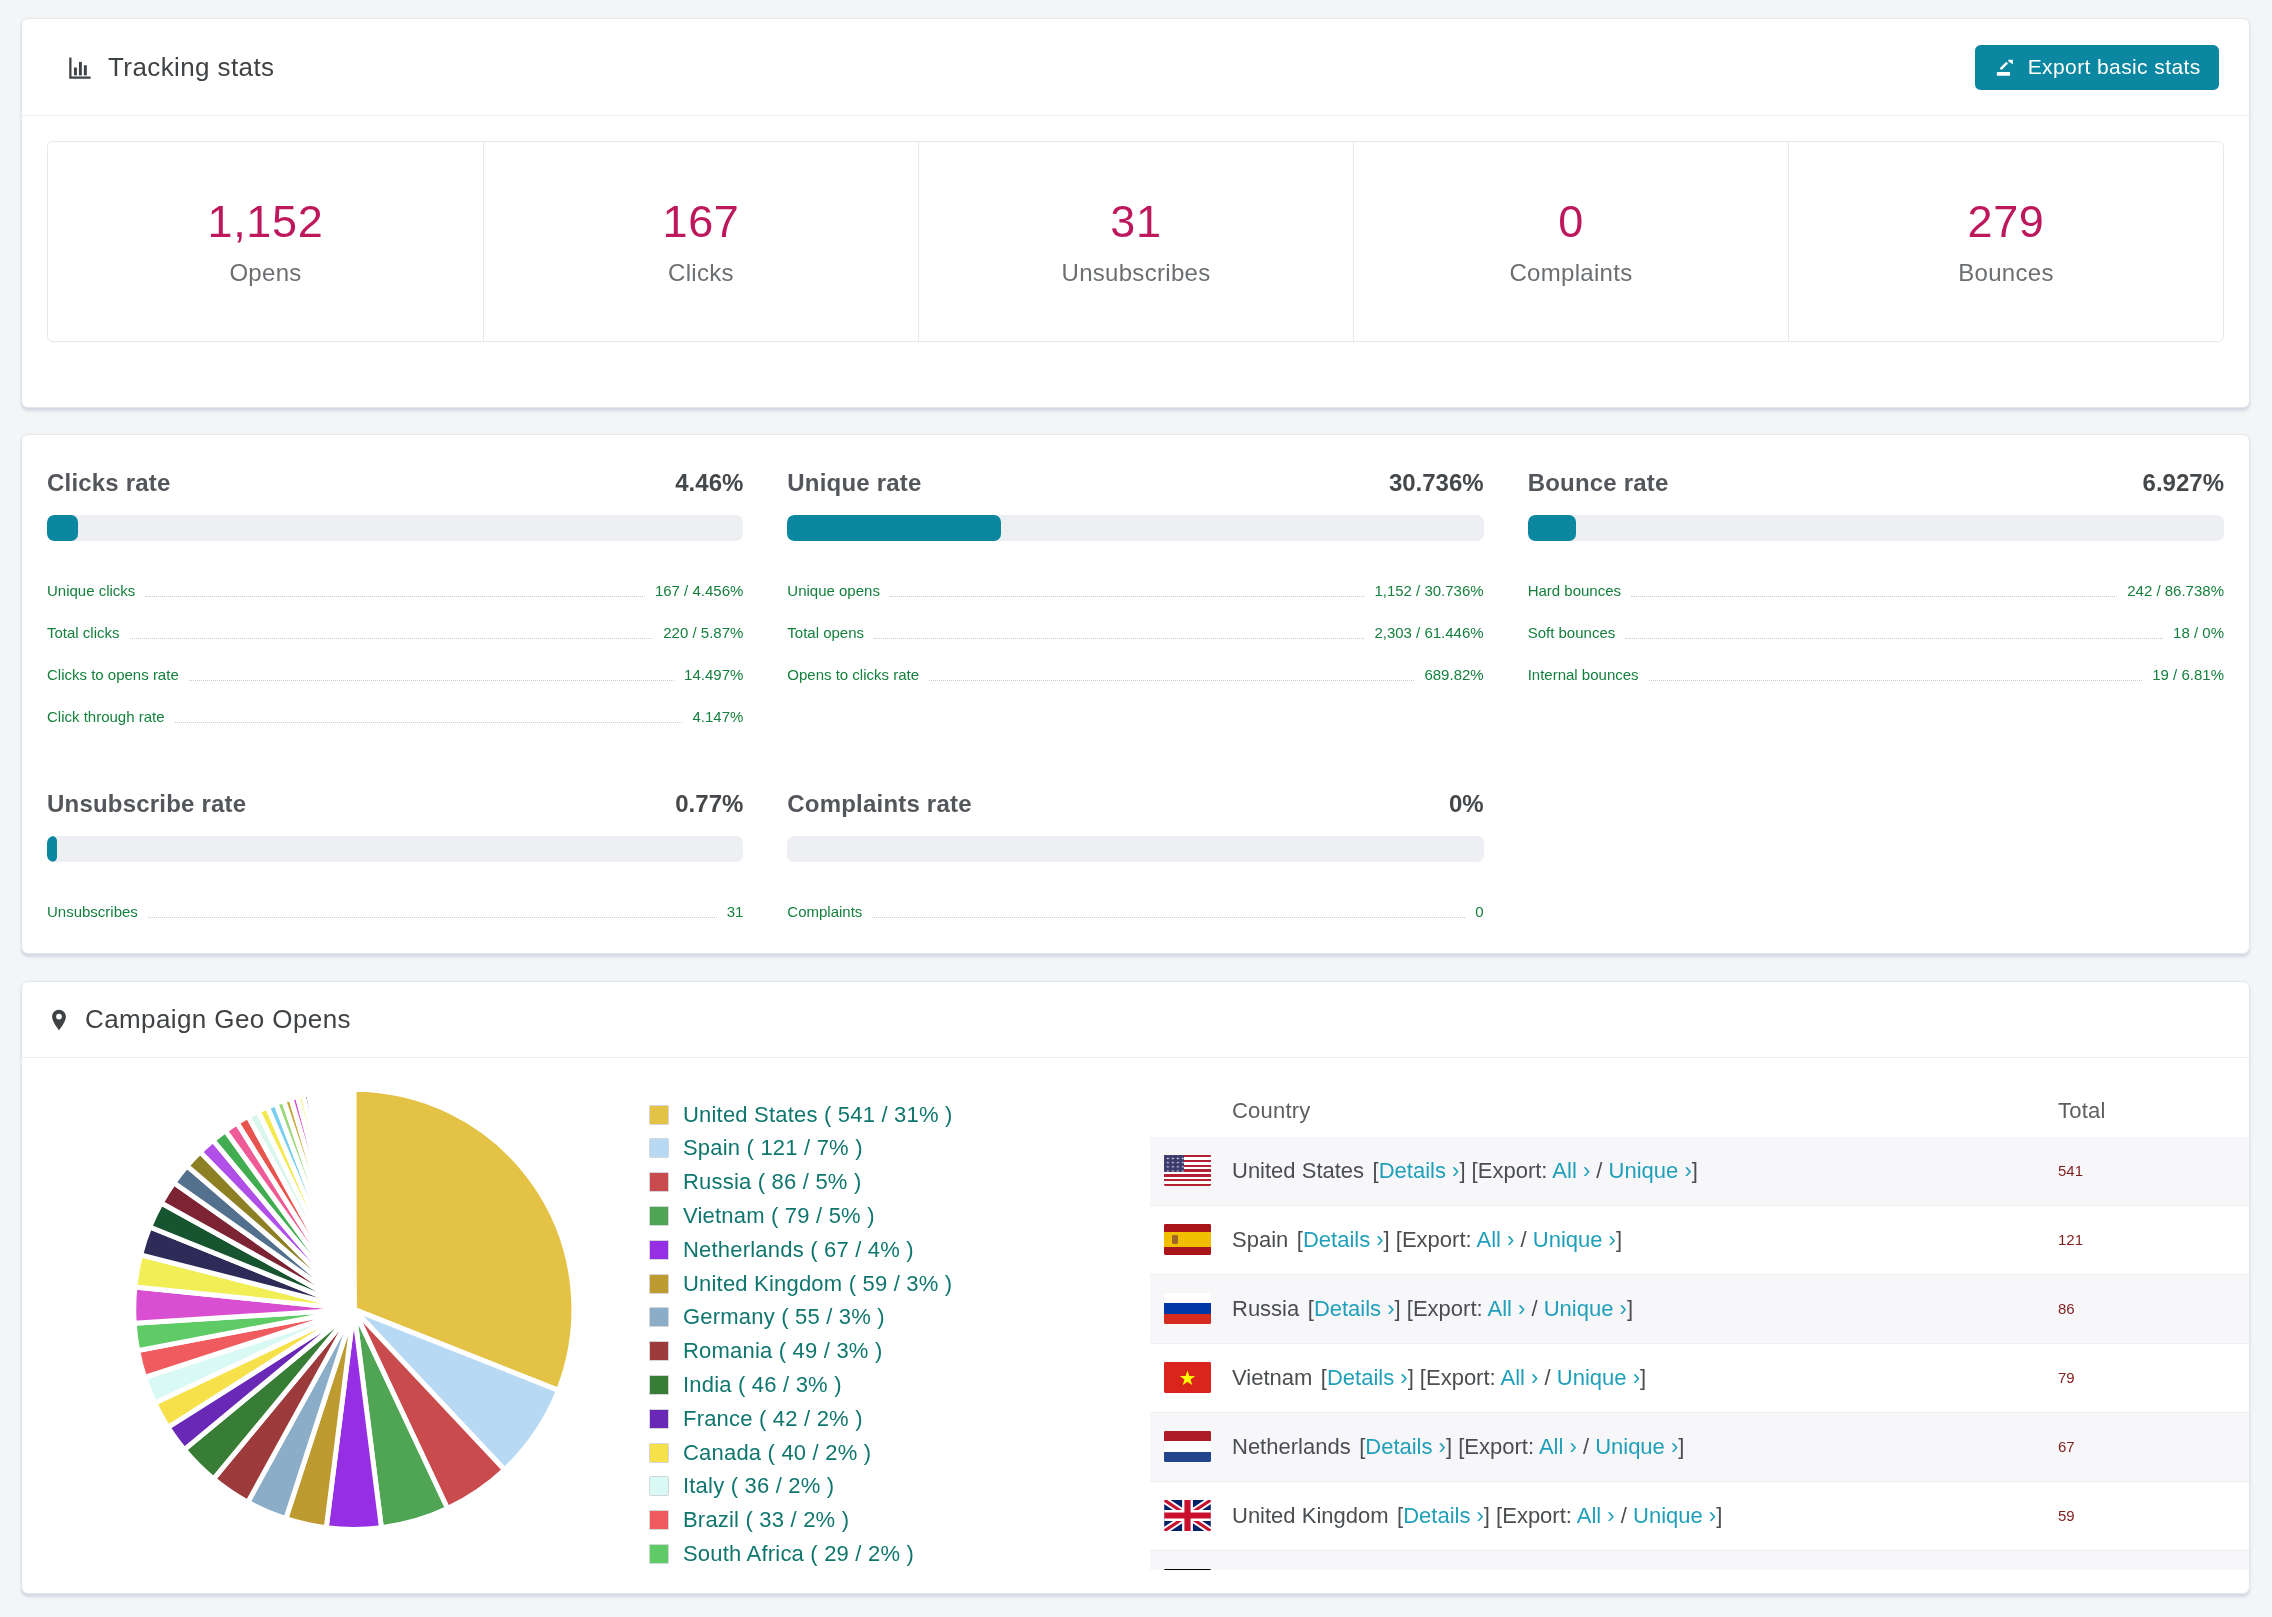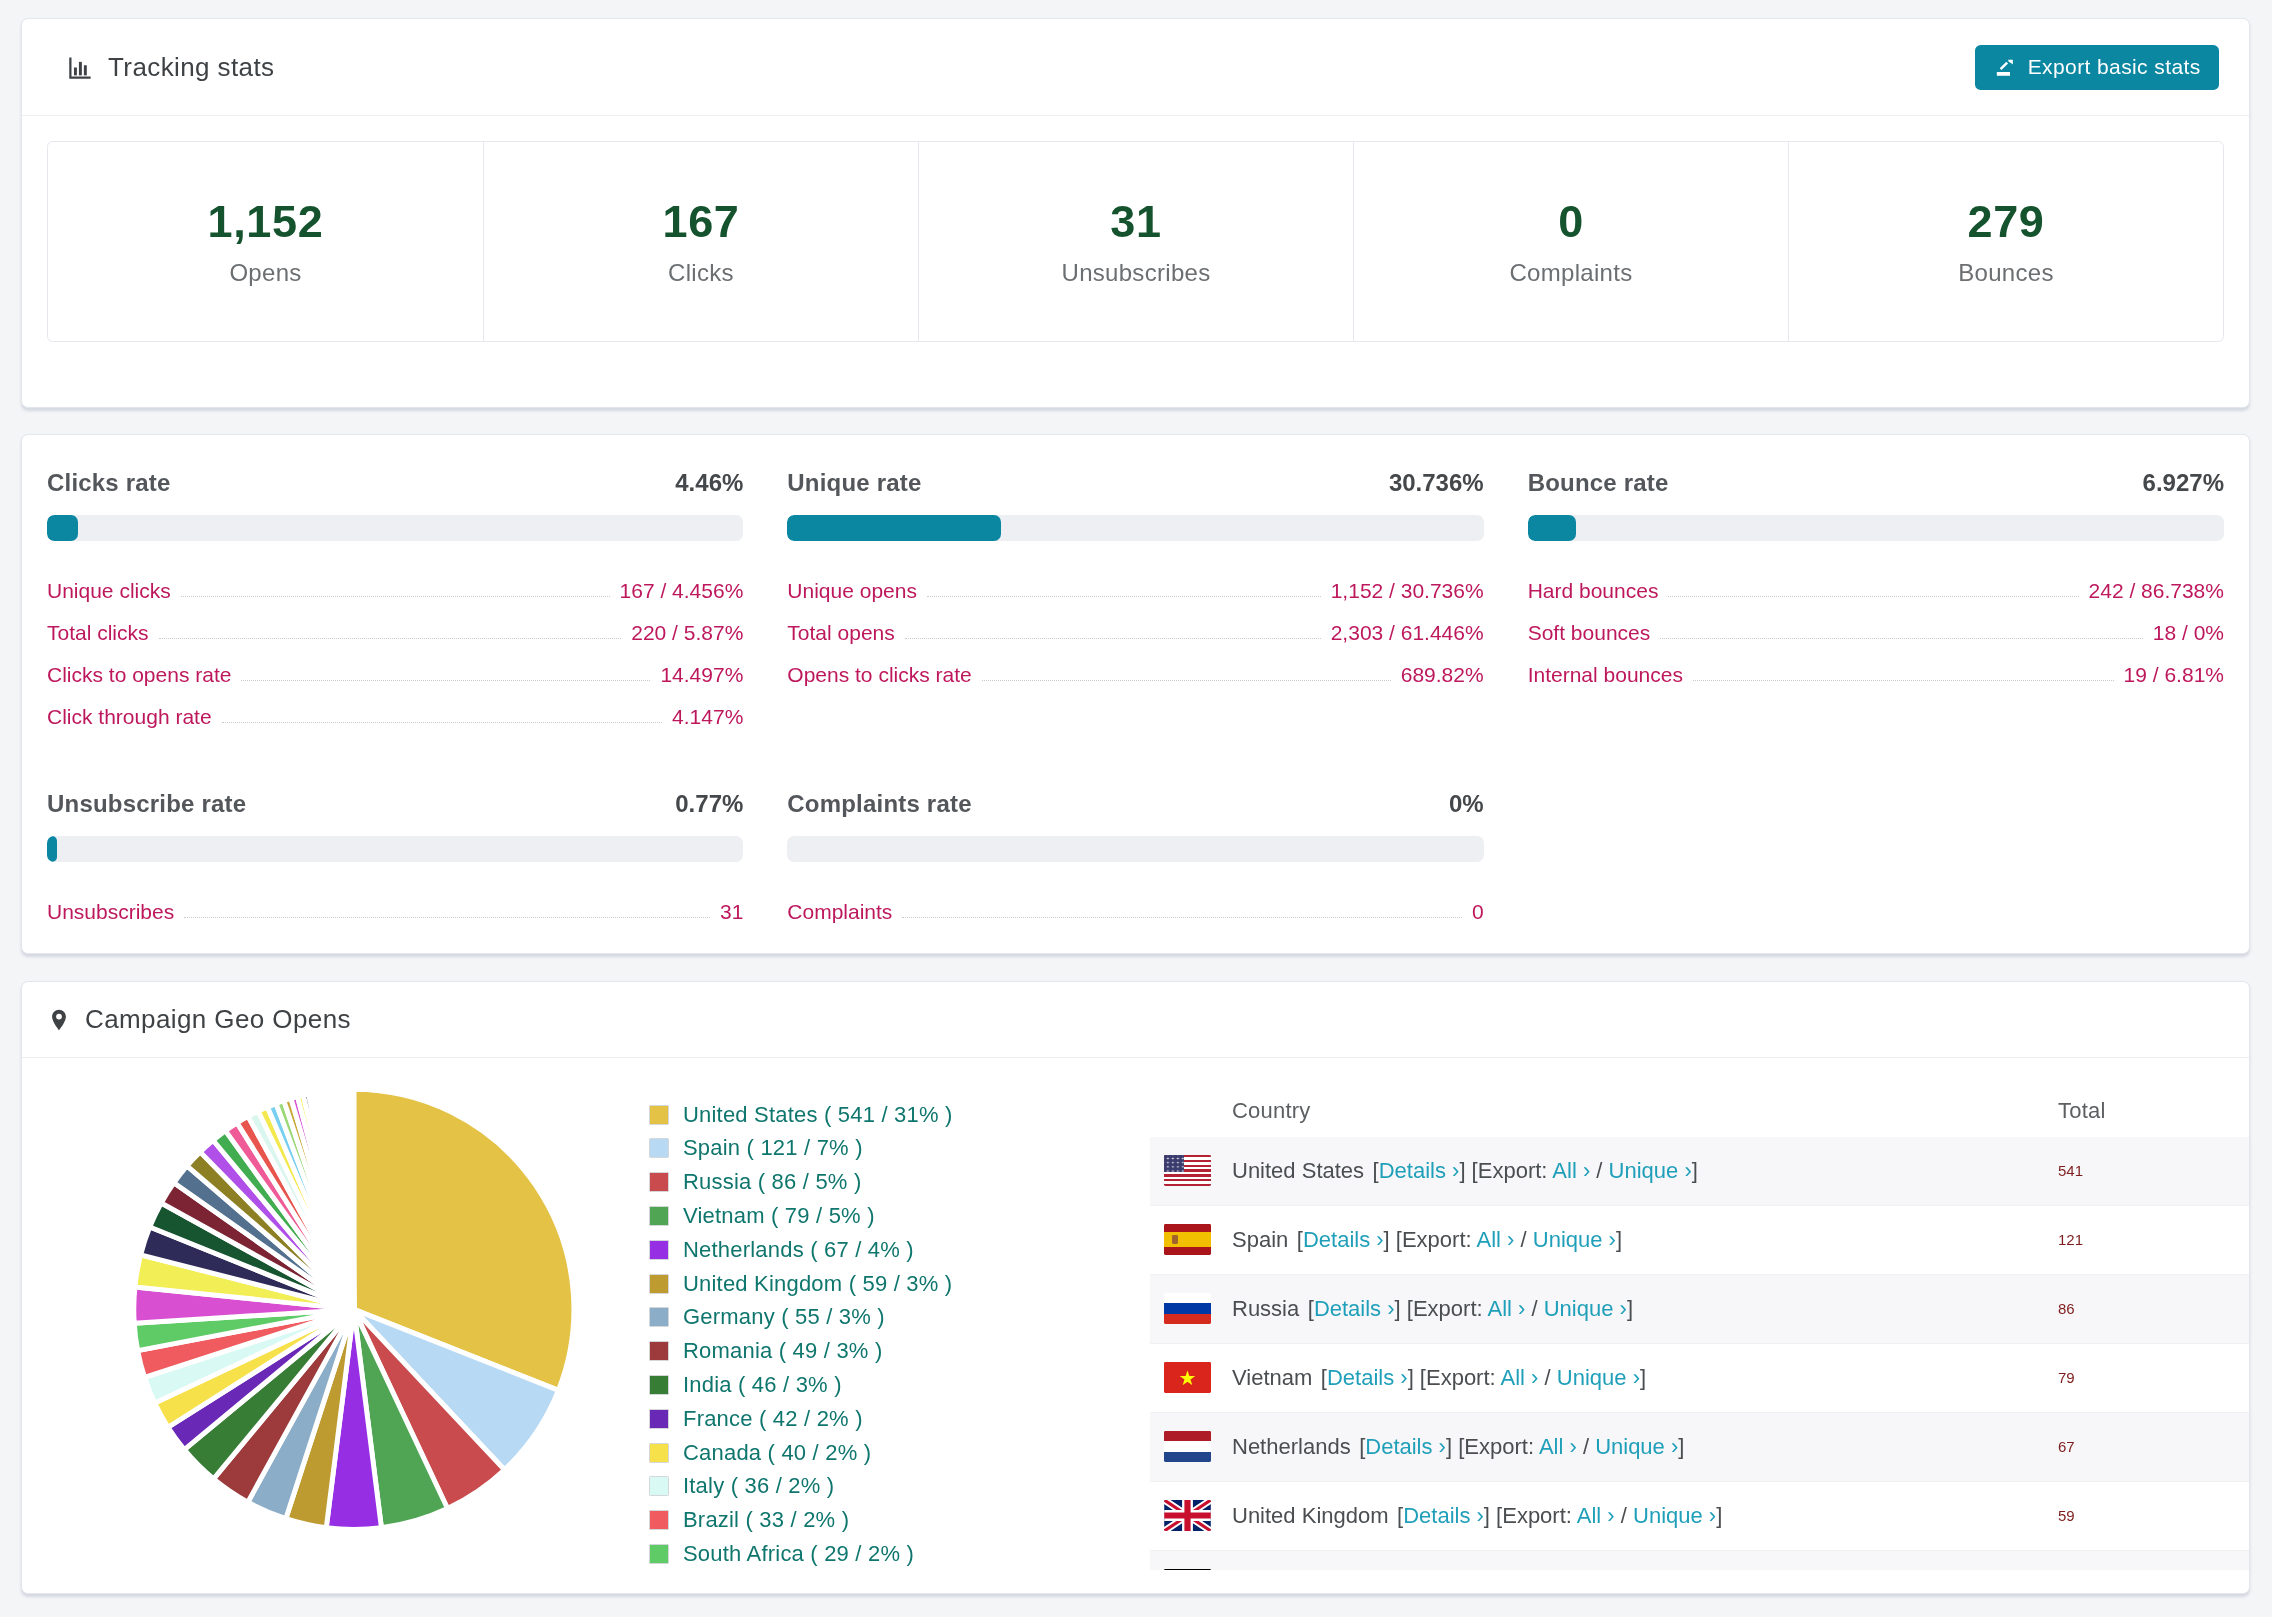--- a/index.html
+++ b/index.html
@@ -14,30 +14,30 @@
   .card-title{font-size:26px;color:#3f4245;letter-spacing:0.4px;display:flex;align-items:center;gap:14px;}
   .card-title svg{flex:none;}
   .divider{height:0.7px;background:#eceef1;margin:0;}
   .btn-export{margin-left:auto;display:flex;align-items:center;gap:11.3px;background:#0b87a1;color:#fff;
     font-size:21px;letter-spacing:0.4px;height:45px;padding:0 18.4px;border-radius:5.6px;border:none;cursor:pointer;}
   
   #stat-row{margin:25px 25px 0;height:199px;border:0.7px solid #e6e8ee;border-radius:5.6px;
     display:grid;grid-template-columns:repeat(5,1fr);background:#fff;}
   .stat-cell{display:flex;flex-direction:column;align-items:center;justify-content:center;border-left:0.7px solid #e6e8ee;}
   .stat-cell:first-child{border-left:none;}
-  .stat-num{font-size:45px;font-weight:700;color:#14532d;letter-spacing:0.7px;}
+  .stat-num{font-size:45px;font-weight:400;color:#be185d;letter-spacing:0.7px;}
   .stat-label{font-size:24px;color:#6c6f72;margin-top:11.3px;letter-spacing:0.3px;}
   
   #rates-grid{display:grid;grid-template-columns:repeat(3,1fr);column-gap:44px;row-gap:62px;padding:34px 25px 21px;}
   .rate-head{display:flex;justify-content:space-between;align-items:baseline;margin-bottom:18.4px;}
   .rate-title{font-size:24px;font-weight:700;color:#53565a;letter-spacing:0.2px;}
   .rate-value{font-size:24px;font-weight:700;color:#45484b;}
   .bar{height:25.4px;background:#edeff2;border-radius:7px;margin-bottom:38px;position:relative;overflow:hidden;}
   .fill{height:100%;background:#0b87a1;border-radius:7px;}
-  .rate-row{display:flex;align-items:flex-end;font-size:21px;color:#be185d;margin-bottom:19px;line-height:23px;}
+  .rate-row{display:flex;align-items:flex-end;font-size:15px;color:#15803d;margin-bottom:19px;line-height:23px;}
   .rate-row:last-child{margin-bottom:0;}
   .rl{white-space:nowrap;}
   .rv{white-space:nowrap;}
   .leader{flex:1;border-bottom:1.4px dotted #c8cbcf;margin:0 10px 5px;}
   
   .geo-body{position:relative;height:535px;}
   #geo-pie{position:absolute;left:85px;top:22.6px;}
   #geo-legend{position:absolute;left:627px;top:44px;}
   .legend-item{display:flex;align-items:center;margin-bottom:7.8px;}
   .swatch{width:20px;height:20px;border:1.4px solid #d4d7da;border-radius:1.4px;box-sizing:border-box;flex:none;}

